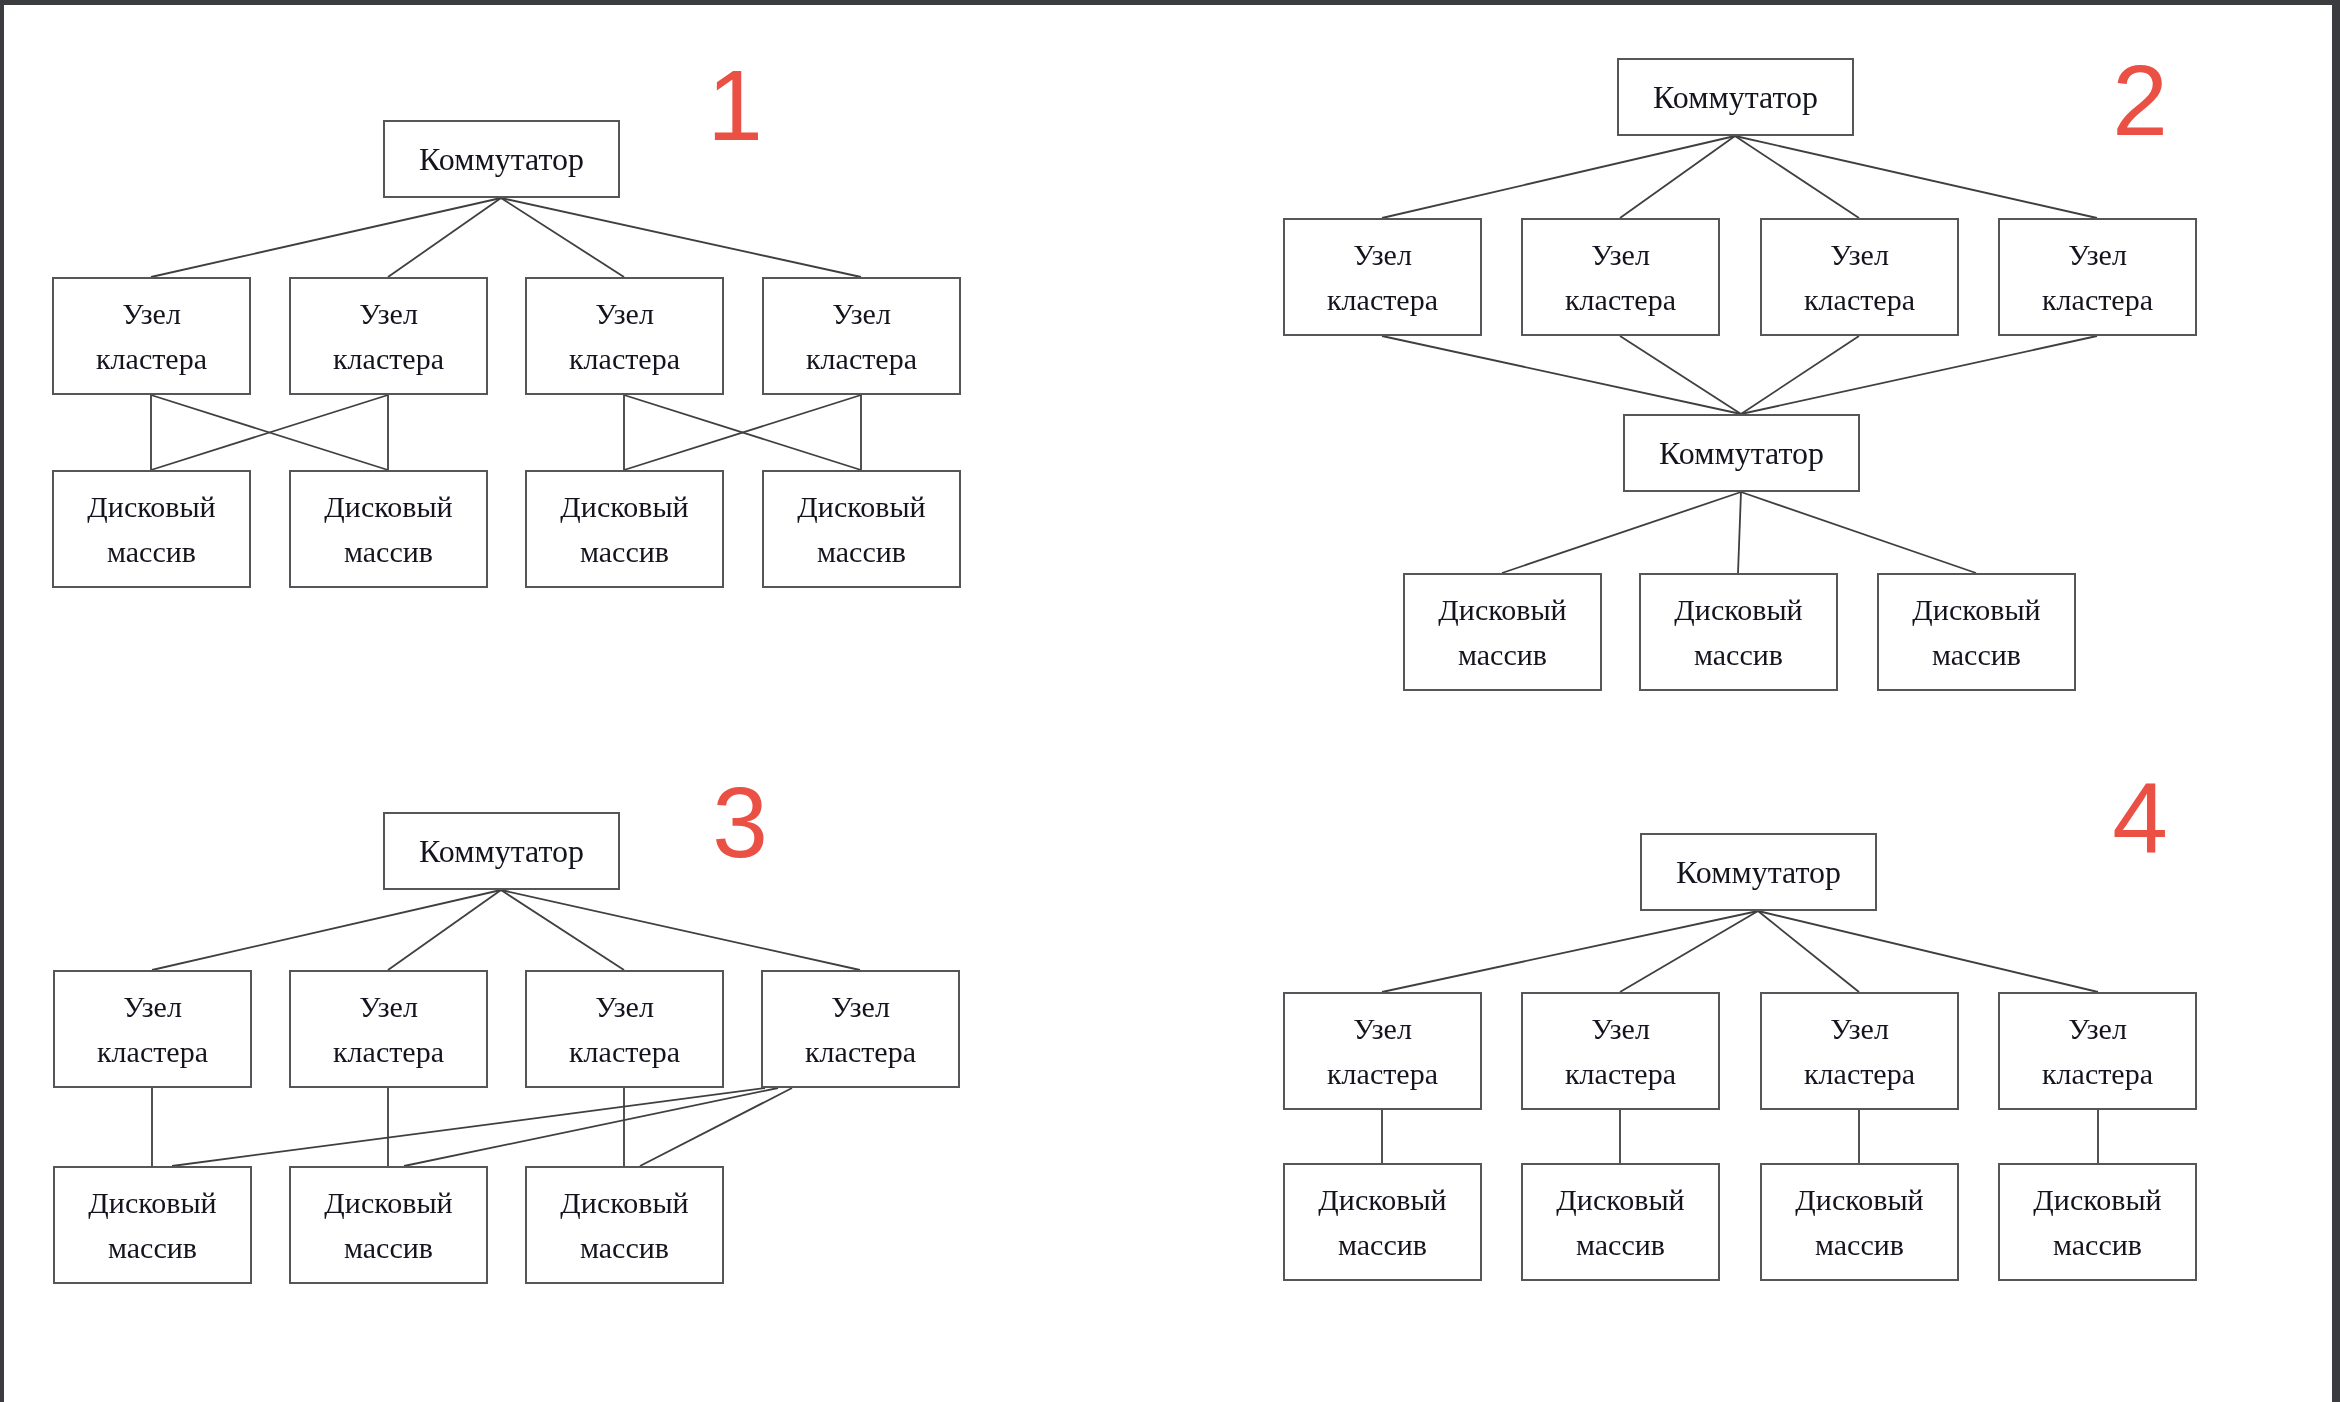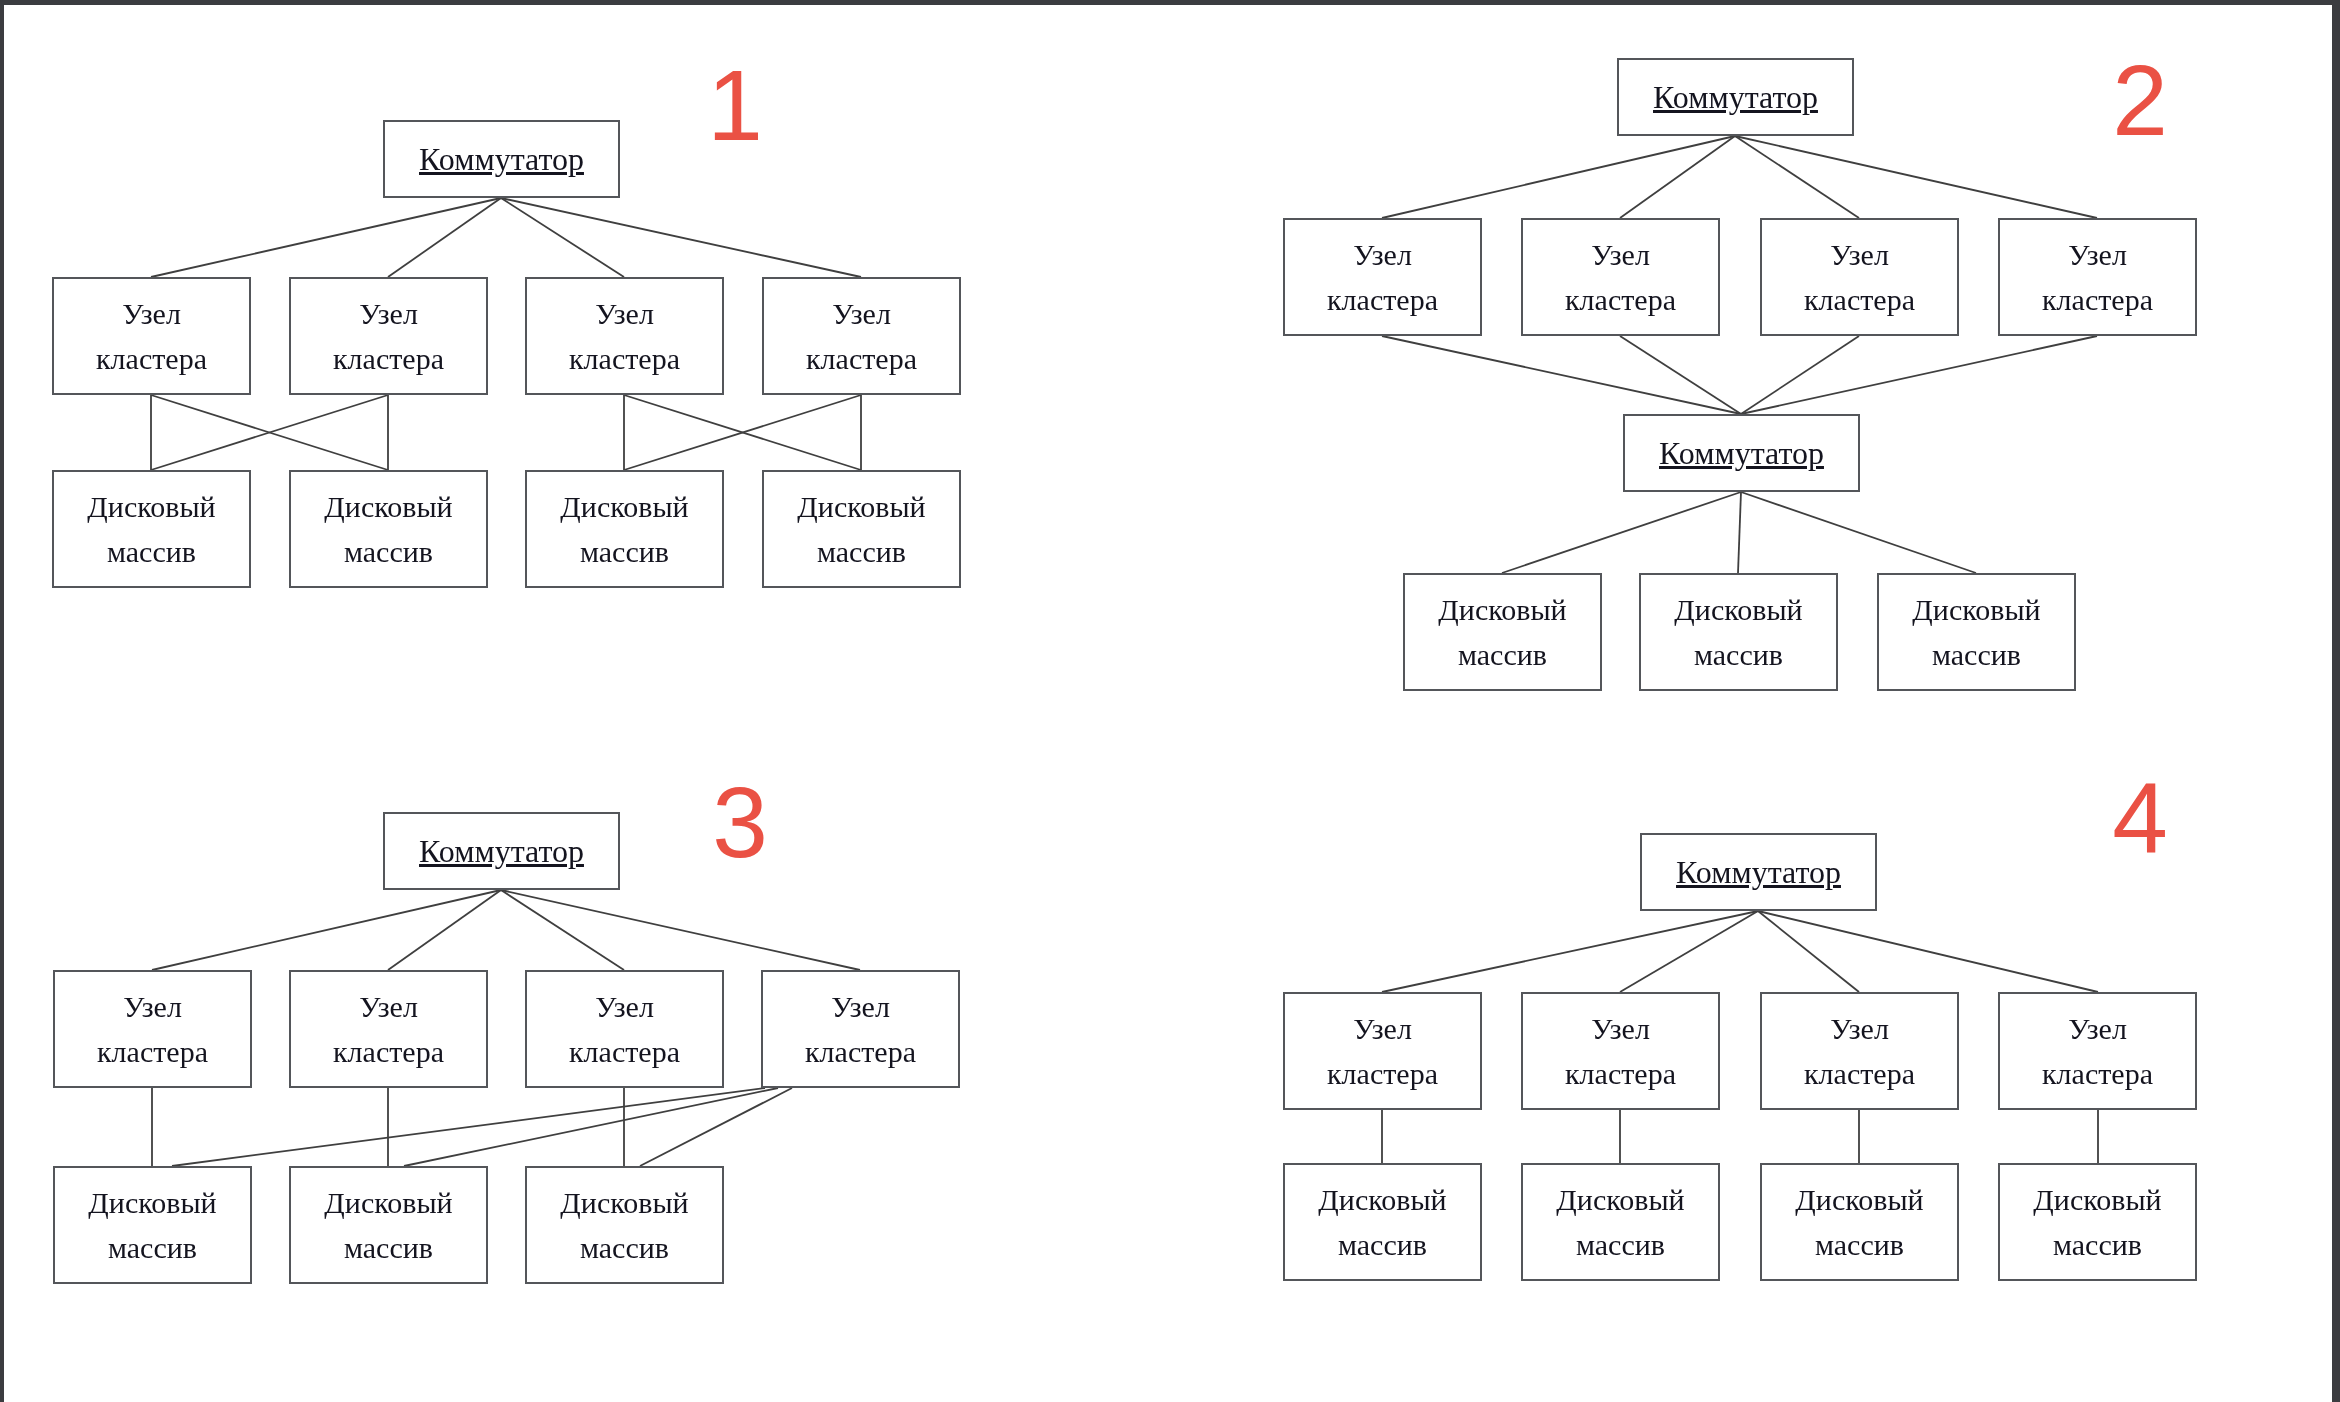--- a/index.html
+++ b/index.html
@@ -19,21 +19,21 @@
 
   .box {
     position:absolute; z-index:2;
     background:#ffffff;
     border:2px solid #54565a;
     box-sizing:border-box;
     display:flex; align-items:center; justify-content:center;
     text-align:center;
     color:#14141f;
   }
-  .switch { width:237px; height:78px; font-size:32px;text-decoration:underline; }
+  .switch { width:237px; height:78px; font-size:32px; }
   .node, .disk { width:199px; height:118px; font-size:30px; line-height:1.5; padding:0 18px; }
 
   .diagram-number {
     position:absolute; z-index:3;
     width:100px;
     font-family:"Liberation Sans", sans-serif;
     font-size:100px; line-height:1;
     color:#ea5144;
     text-align:center;
   }

